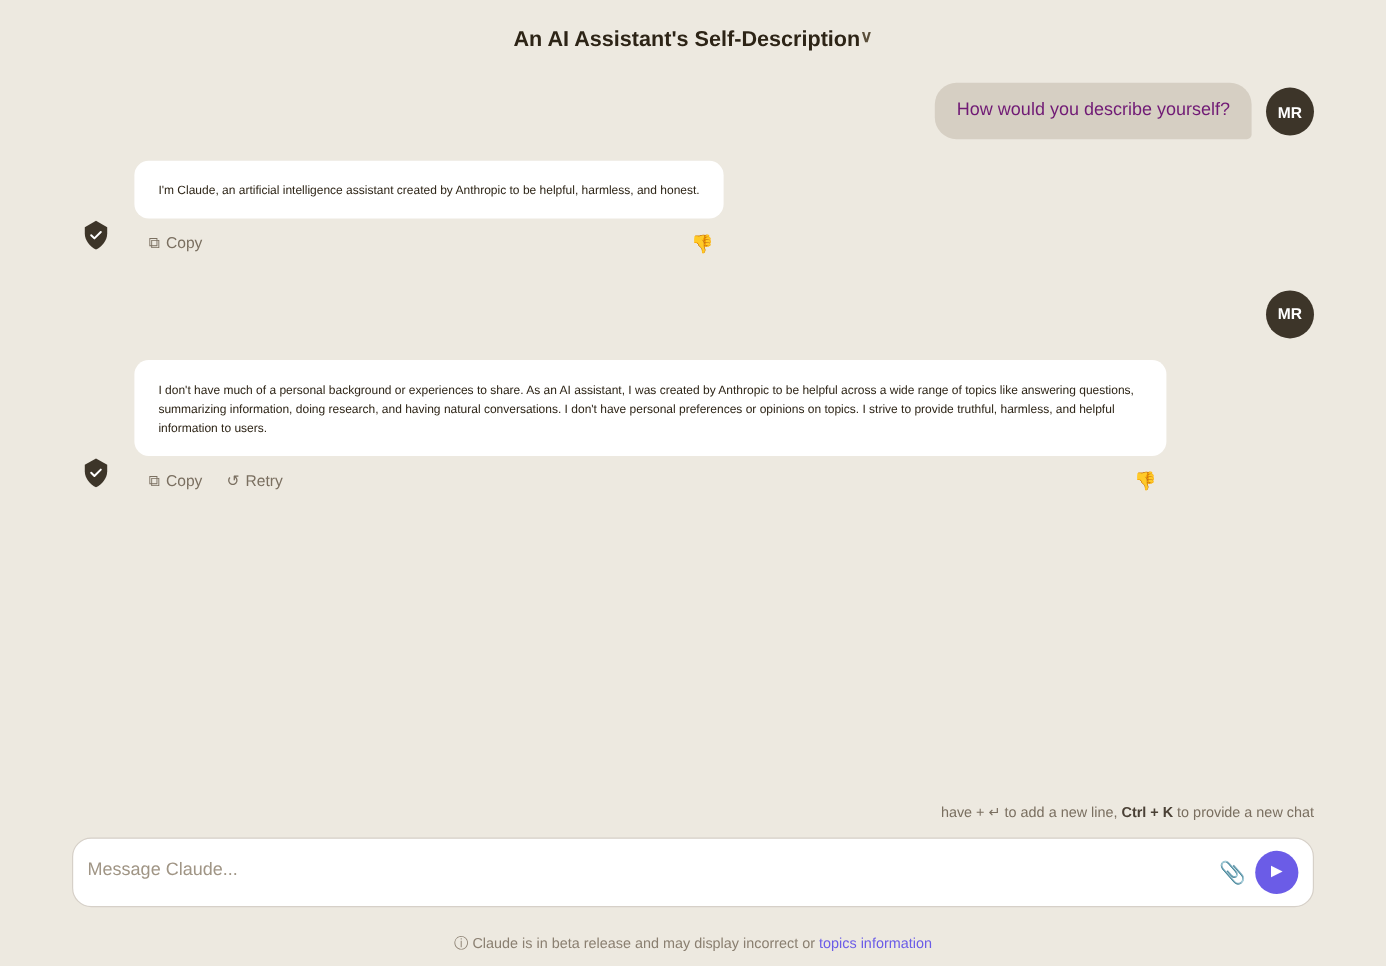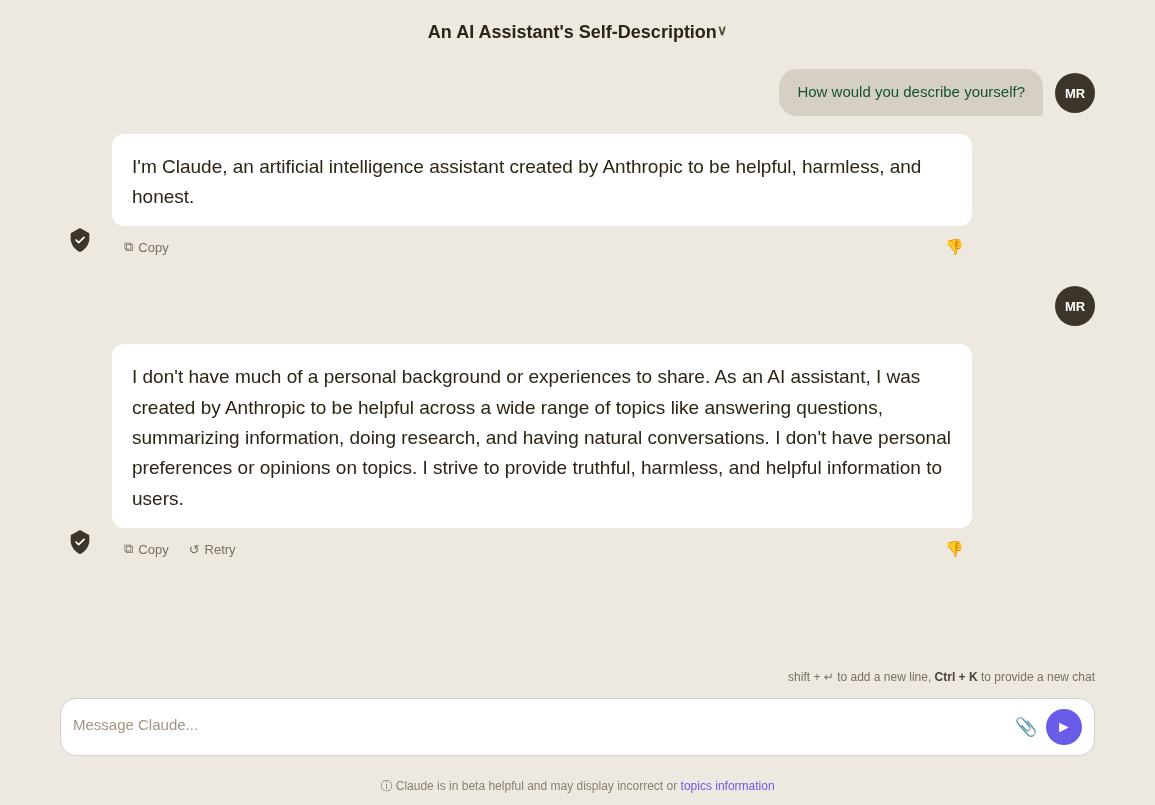--- a/index.html
+++ b/index.html
@@ -91,35 +91,35 @@
       width: 32px;
       height: 32px;
     }
 
     .user-bubble {
       background-color: #d6cfc3;
       border-radius: 18px 18px 4px 18px;
       padding: 12px 18px;
       max-width: 600px;
       font-size: 15px;
-      color: #14532d;
+      color: #701a75;
       line-height: 1.5;
     }
 
     .ai-bubble-wrapper {
       display: flex;
       flex-direction: column;
       max-width: 860px;
     }
 
     .ai-bubble {
       background-color: #ffffff;
       border-radius: 12px;
       padding: 18px 20px 14px 20px;
-      font-size: 19px;
+      font-size: 10px;
       color: #2d2416;
       line-height: 1.6;
     }
 
     .ai-actions {
       display: flex;
       align-items: center;
       justify-content: space-between;
       padding: 8px 4px 4px 4px;
     }
@@ -315,30 +315,30 @@
         <button class="thumbs-btn">
           <span>👎</span>
         </button>
       </div>
     </div>
   </div>
 
 </div>
 
 <div class="input-hint">
-  <span>shift + ↵ to add a new line, </span><strong>Ctrl + K</strong><span> to provide a new chat</span>
+  <span>have + ↵ to add a new line, </span><strong>Ctrl + K</strong><span> to provide a new chat</span>
 </div>
 
 <div class="input-area">
   <div class="input-box">
     <textarea class="message-input" placeholder="Message Claude..." style=""></textarea>
     <button class="attach-btn">
       <span>📎</span>
     </button>
     <button class="send-btn">
       <span>►</span>
     </button>
   </div>
 </div>
 
 <div class="footer-note">
-  <span>ⓘ Claude is in beta helpful and may display incorrect or </span><a href="#">topics information</a>
+  <span>ⓘ Claude is in beta release and may display incorrect or </span><a href="#">topics information</a>
 </div>
 
 </body></html>

